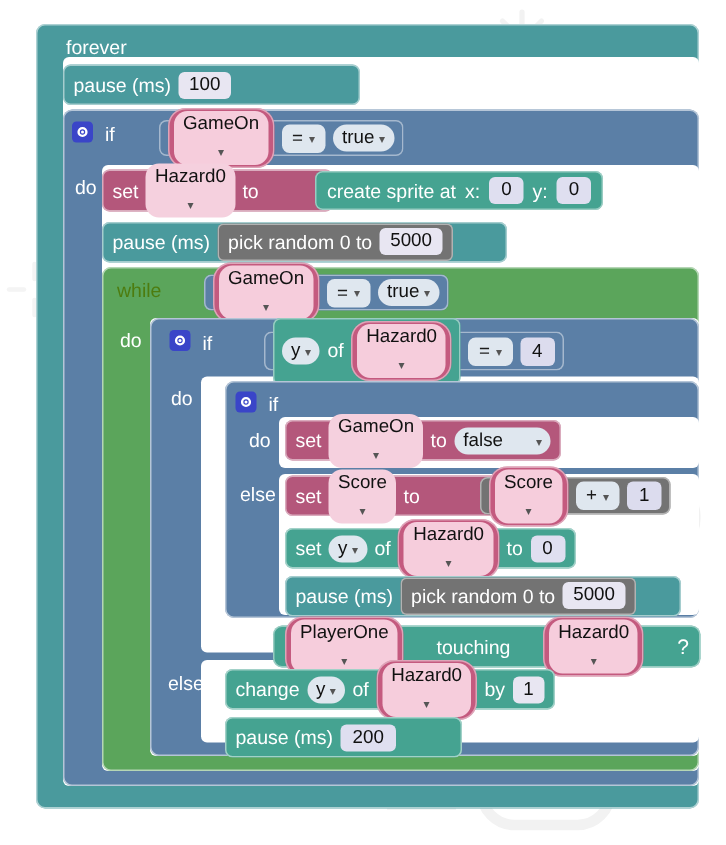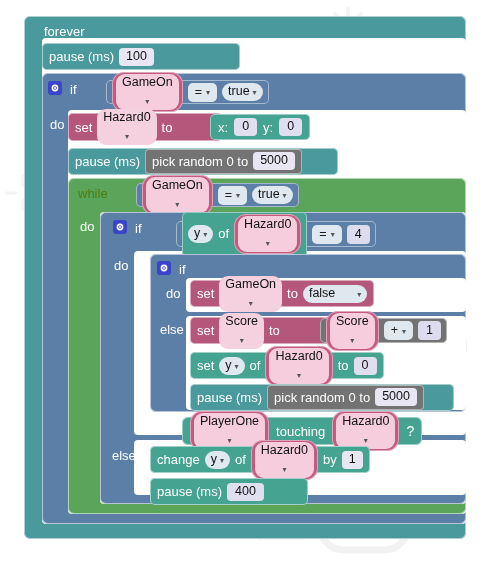--- a/index.html
+++ b/index.html
@@ -221,20 +221,21 @@
 
   <div class="sblock c-var" style="left:68px;top:113px;width:140px;height:28px;border-radius:5px;">
     <span>set</span>
     <span class="pill varpill">
       <span>Hazard0</span>
         <span class="caret">▾</span>
     </span>
     <span>to</span>
   </div>
   <div class="rblock c-sprite" style="left:210px;top:114px;height:26px;border-radius:5px;padding:0 8px;gap:6px;">
+    <span>create sprite at</span>
     <span>x:</span>
     <span class="pill numbox">0</span>
     <span>y:</span>
     <span class="pill numbox">0</span>
   </div>
 
   <div class="sblock c-loop" style="left:68px;top:148px;width:256px;height:27px;">
     <span>pause (ms)</span>
     <span class="rblock c-math inline" style="border-radius:4px;padding:2px 7px 3px;height:20px;">
       <span>pick random 0 to</span>
@@ -364,21 +365,21 @@
   </div>
 
   <div class="sblock c-loop" style="left:190px;top:384px;width:250px;height:27px;">
     <span>pause (ms)</span>
     <span class="rblock c-math inline" style="border-radius:4px;padding:2px 7px 3px;height:20px;">
       <span>pick random 0 to</span>
       <span class="pill num">5000</span>
     </span>
   </div>
 
-  <div class="rblock c-sprite" style="left:182px;top:417px;height:28px;border-radius:6px;padding:0 8px;gap:7px;">
+  <div class="rblock c-sprite" style="left:182px;top:417px;height:28px;border-radius:6px;padding:0 8px;gap:22px;">
     <span class="varblk">
       <span class="pill varpill">
         <span>PlayerOne</span>
           <span class="caret">▾</span>
       </span>
     </span>
     <span>touching</span>
     <span class="varblk">
       <span class="pill varpill">
         <span>Hazard0</span>
@@ -400,16 +401,16 @@
         <span>Hazard0</span>
           <span class="caret">▾</span>
       </span>
     </span>
     <span>by</span>
     <span class="pill num">1</span>
   </div>
 
   <div class="sblock c-sprite" style="left:150px;top:478px;width:144px;height:27px;">
     <span>pause (ms)</span>
-    <span class="pill numbox">400</span>
+    <span class="pill numbox">200</span>
   </div>
 
 </div>
 
 </body></html>

